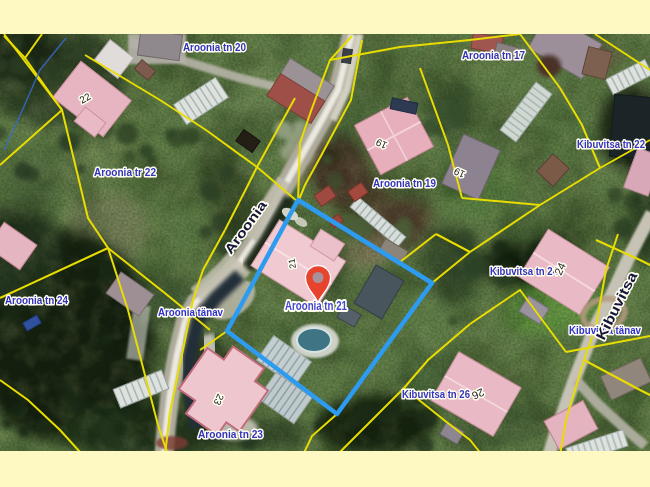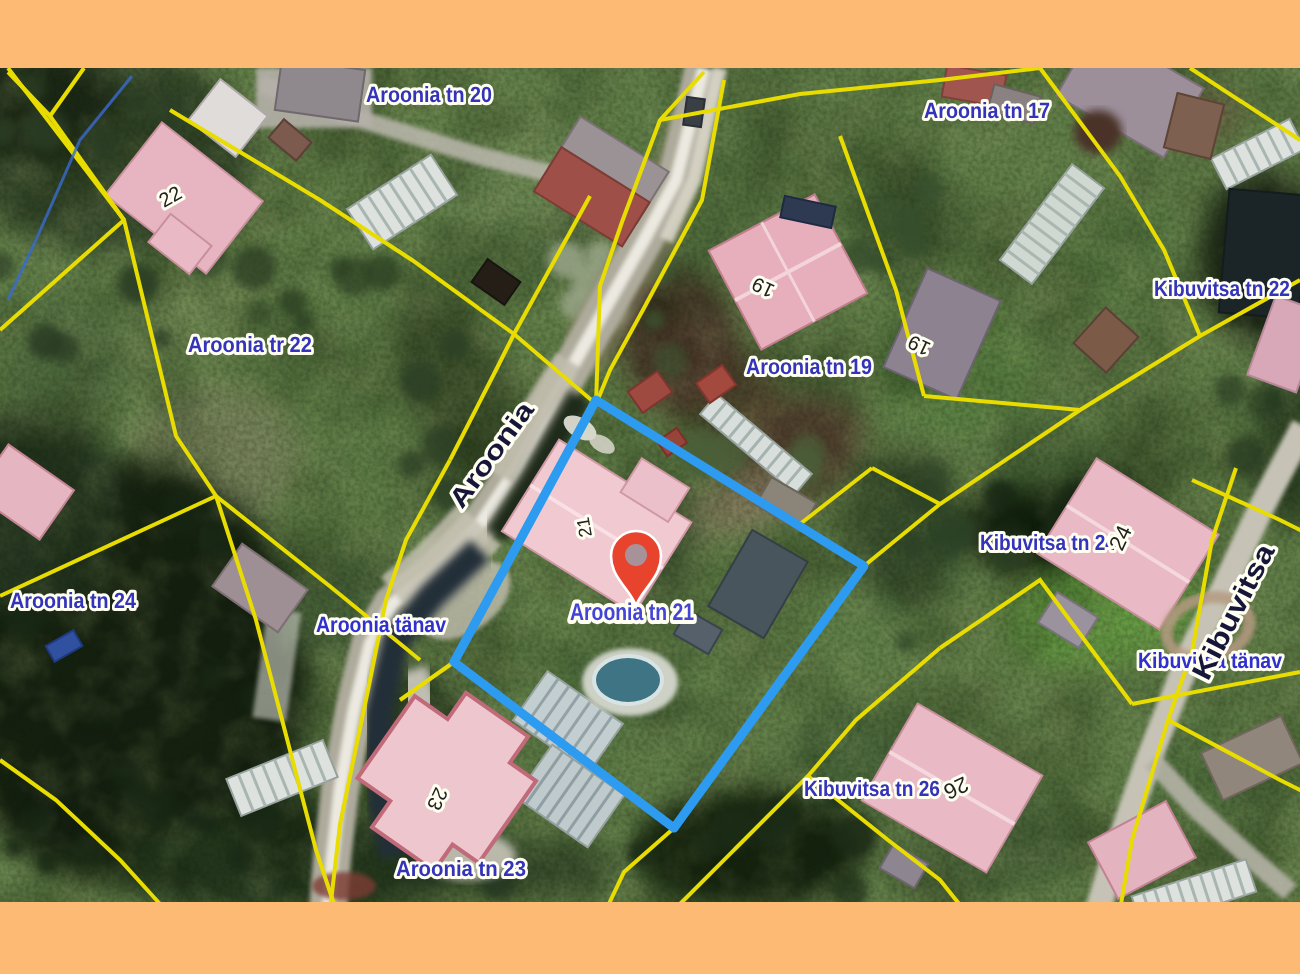--- a/index.html
+++ b/index.html
@@ -1,14 +1,14 @@
 <!DOCTYPE html>
 <html><head><meta charset="utf-8"><style>
 html,body{margin:0;padding:0;background:#fff}
-.page{position:relative;width:650px;height:487px;background:#fdba74;overflow:hidden;font-family:"Liberation Sans",sans-serif}
+.page{position:relative;width:650px;height:487px;background:#fef9c3;overflow:hidden;font-family:"Liberation Sans",sans-serif}
 svg{position:absolute;left:0;top:34px}
 </style></head><body>
 <div class="page">
 <svg width="650" height="417" viewBox="0 34 650 417" font-family="Liberation Sans, sans-serif">
 <defs>
 <filter id="b1" color-interpolation-filters="sRGB">
           <feGaussianBlur stdDeviation="1"></feGaussianBlur>
         </filter>
 <filter id="b2" color-interpolation-filters="sRGB">
           <feGaussianBlur stdDeviation="2"></feGaussianBlur>

